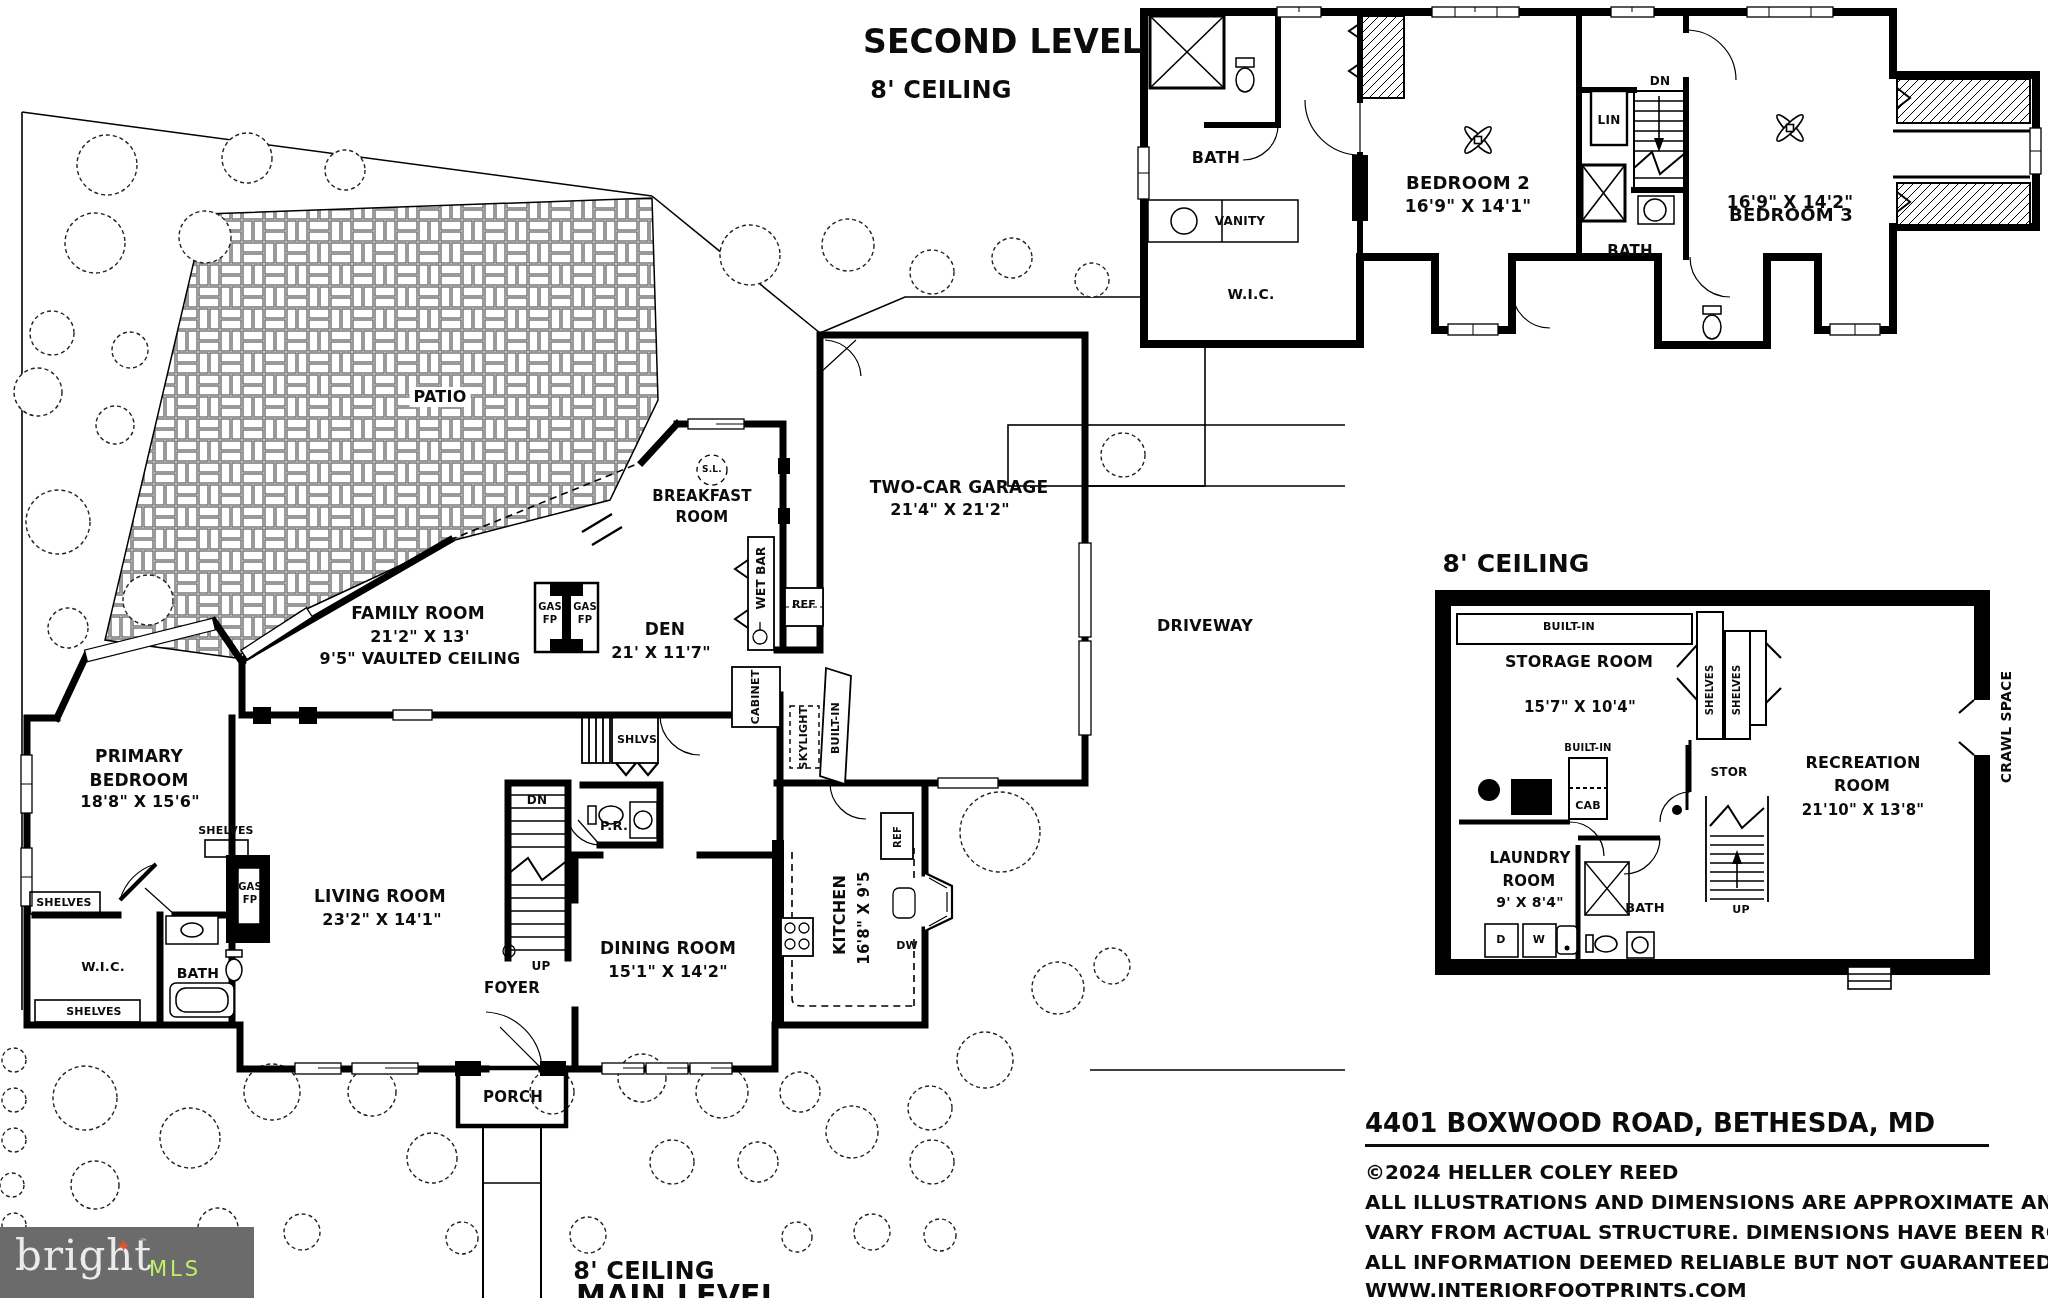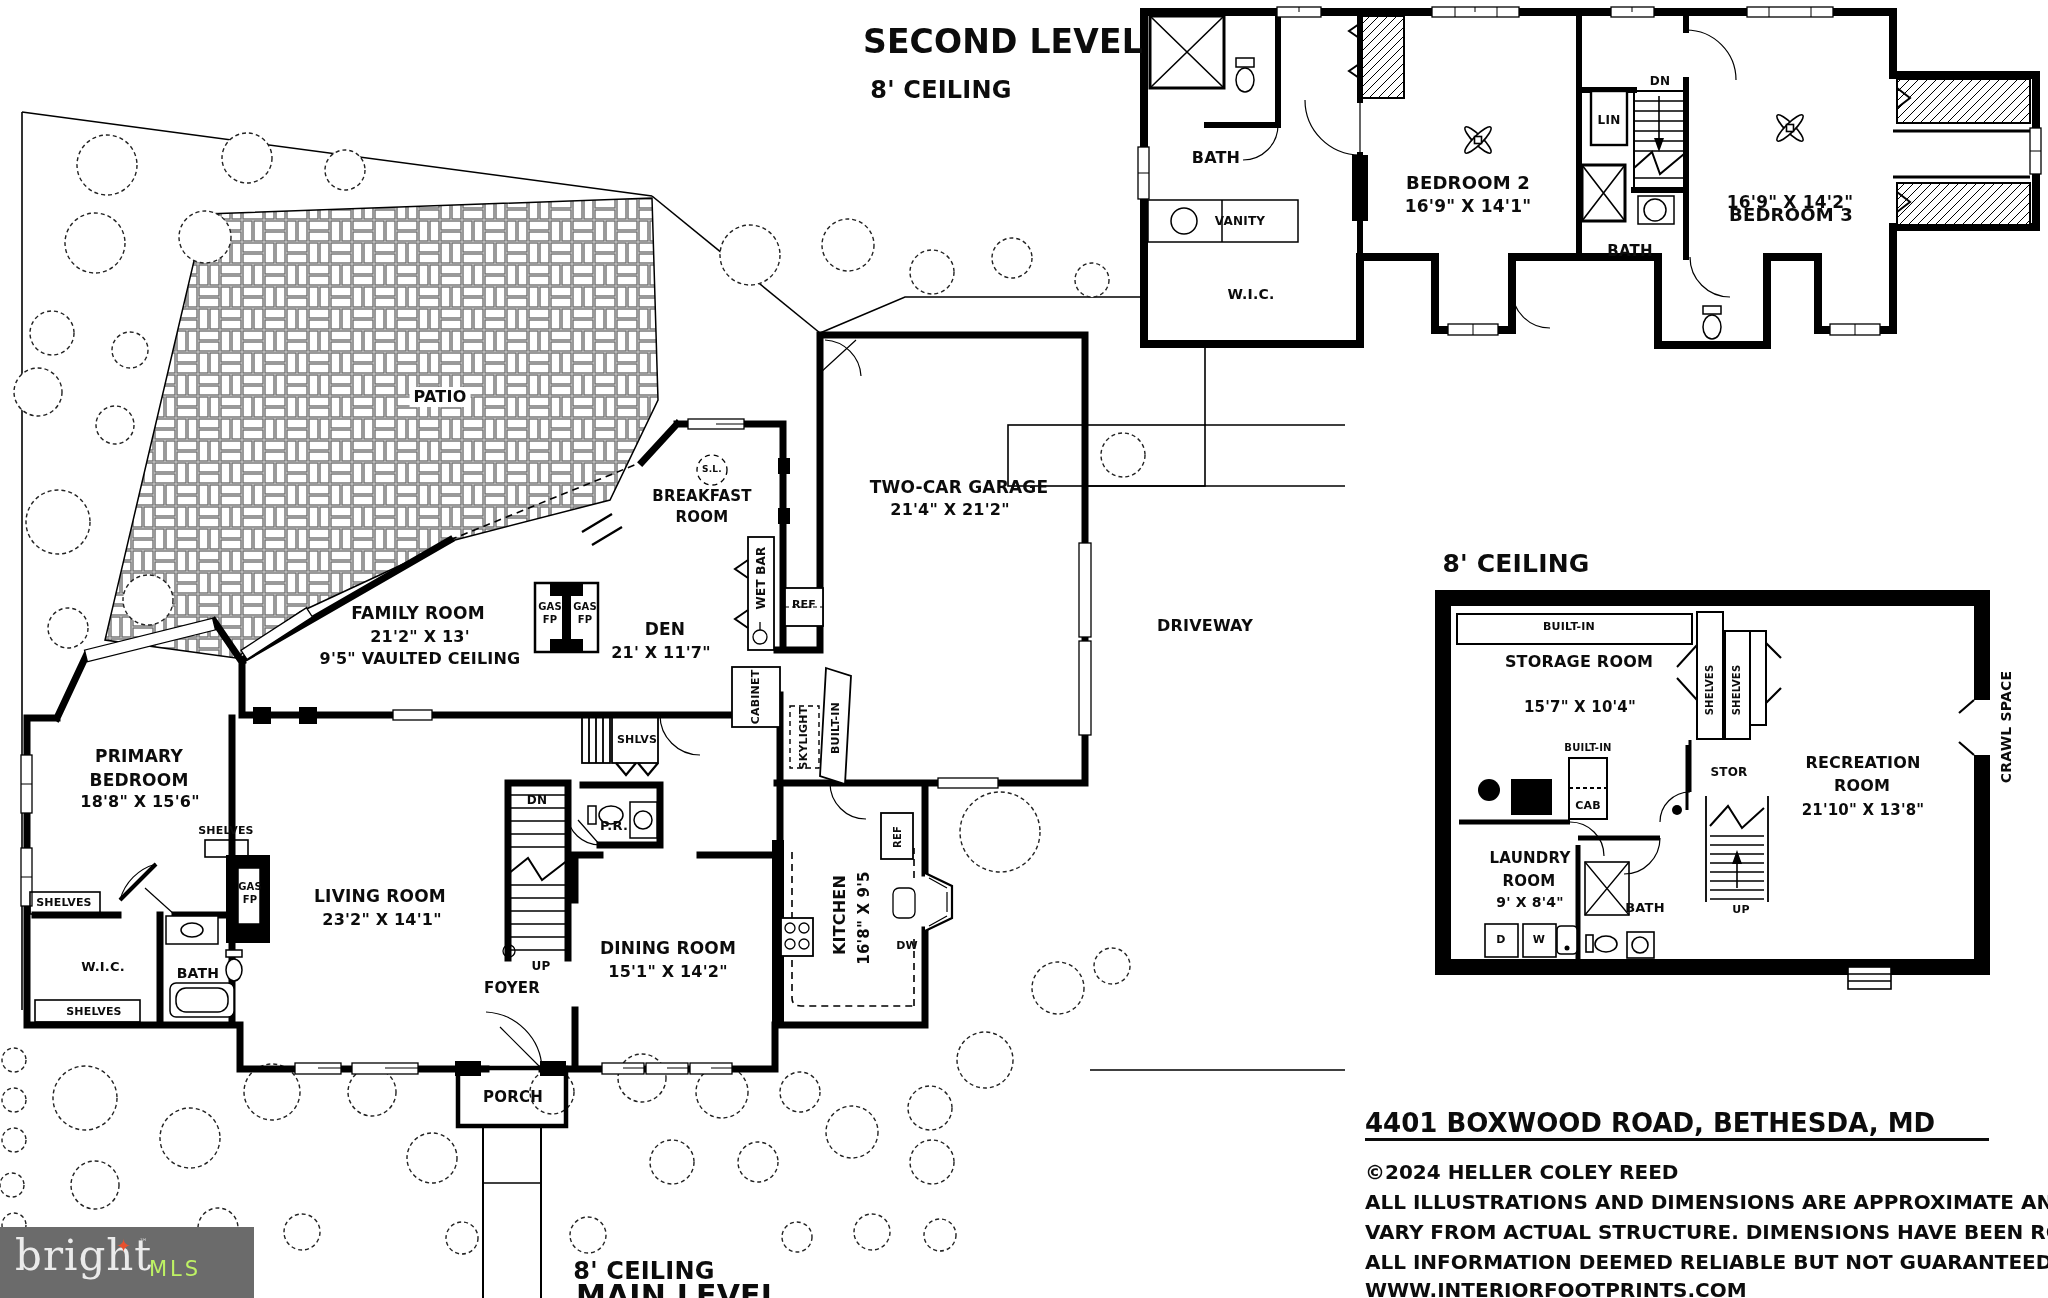--- a/index.html
+++ b/index.html
@@ -8,21 +8,21 @@
   #plan-svg{position:absolute;left:0;top:0;}
   .lbl{position:absolute;transform:translate(-50%,-50%);font-weight:bold;color:#0c0c0c;
        white-space:pre;text-align:center;line-height:1.25;letter-spacing:.2px;}
   .rot{transform:translate(-50%,-50%) rotate(-90deg);}
   .whitebg{background:#fff;padding:0 4px;}
   .s9{font-size:9px}.s10{font-size:10px}.s11{font-size:11px}.s12{font-size:12px}
   .s13{font-size:13px}.s14{font-size:14px}.s15{font-size:15px}.s16{font-size:16px}
   .s17{font-size:17px}.s18{font-size:18px}.s24{font-size:24px}
   .s25{font-size:25px}.s30{font-size:30px}.s33{font-size:33px}.s34{font-size:34px}
   .ftxt{position:absolute;font-weight:bold;color:#0c0c0c;white-space:pre;font-size:20px;}
-  #address{font-size:26px;border-bottom:3px solid #0c0c0c;width:624px;}
+  #address{font-size:26px;border-bottom:3px solid #0c0c0c;padding-bottom:6px;width:624px;}
   #logo{position:absolute;left:0;top:1227px;width:254px;height:71px;background:#6b6b6b;}
   #logo .brand{position:absolute;left:15px;top:4px;font-family:"DejaVu Serif",serif;
                font-size:42px;color:#ebebeb;letter-spacing:1px;}
   #logo .star{position:absolute;left:116px;top:8px;font-size:18px;color:#e8502d;}
   #logo .tm{position:absolute;left:139px;top:10px;font-size:9px;color:#cfcfcf;}
   #logo .mls{position:absolute;left:149px;top:30px;font-size:21px;color:#bef264;letter-spacing:3px;}
 </style>
 </head>
 <body>
 

